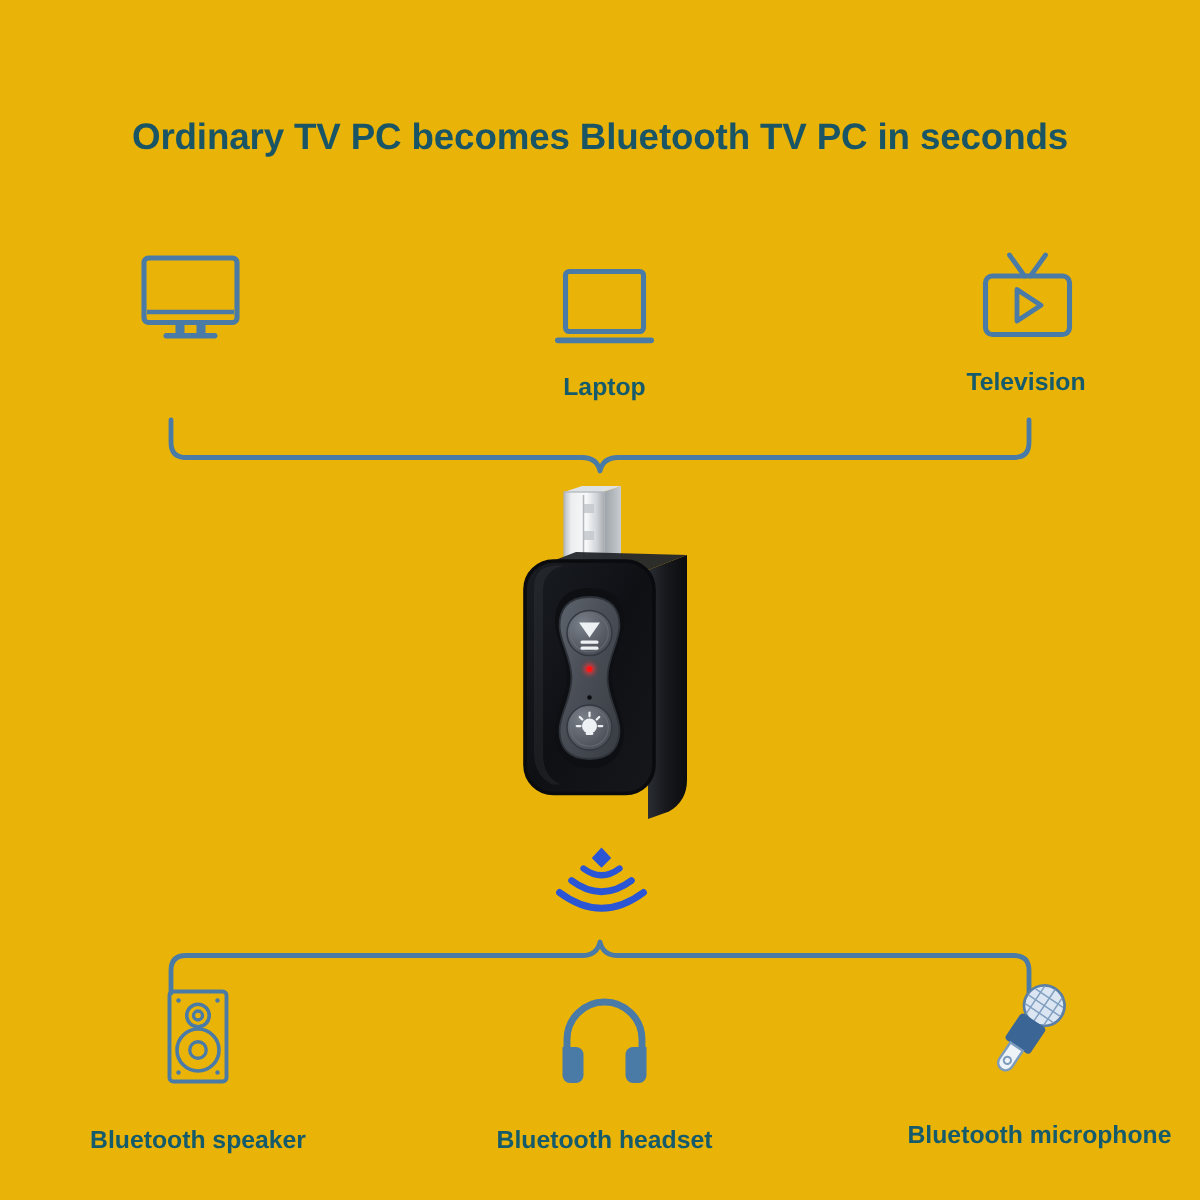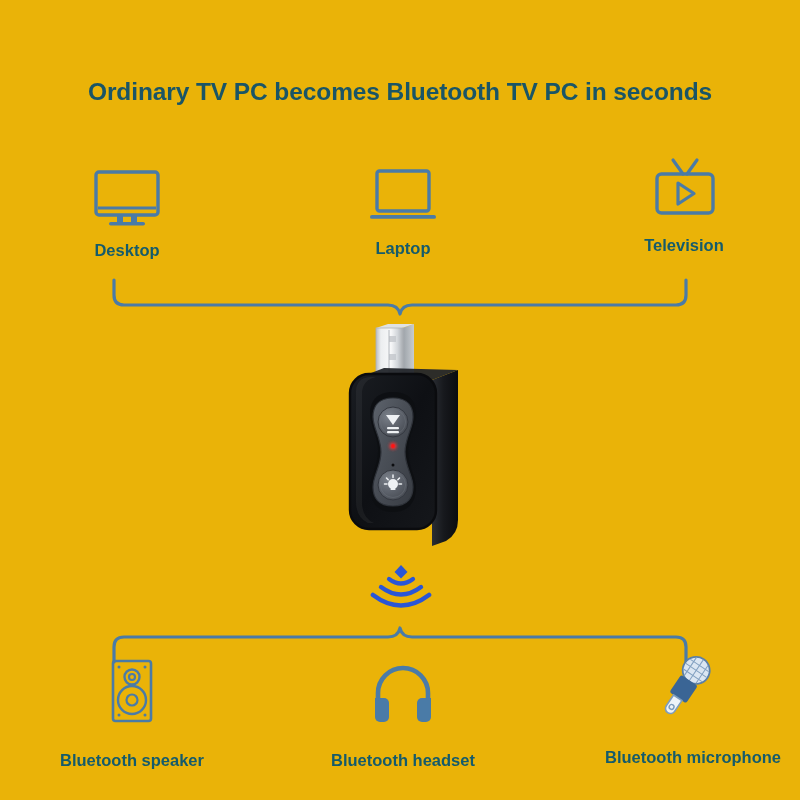--- a/index.html
+++ b/index.html
@@ -92,34 +92,33 @@
   <div class="node" style="left:57px; top:160px; width:140px;">
     <div class="icon-wrap">
       <svg width="70" height="66" viewBox="0 0 70 66">
         <rect x="4" y="6" width="62" height="43" rx="3" ry="3" fill="none" stroke="#4a7ba7" stroke-width="3.4"></rect>
         <line x1="6" y1="42" x2="64" y2="42" stroke="#4a7ba7" stroke-width="3"></line>
         <rect x="25" y="49" width="6" height="8" fill="#4a7ba7"></rect>
         <rect x="39" y="49" width="6" height="8" fill="#4a7ba7"></rect>
         <rect x="17" y="56" width="36" height="3.6" rx="1.8" fill="#4a7ba7"></rect>
       </svg>
     </div>
-    <div class="label">Desktop</div>
-  </div>
-
-  <div class="node" style="left:333px; top:158px; width:140px;">
+  </div>
+
+  <div class="node" style="left:333px; top:168px; width:140px;">
     <div class="icon-wrap">
       <svg width="80" height="66" viewBox="0 0 80 66">
         <rect x="14" y="7" width="52" height="40" rx="2.5" ry="2.5" fill="none" stroke="#4a7ba7" stroke-width="3.4"></rect>
         <rect x="7" y="51" width="66" height="3.8" rx="1.9" fill="#4a7ba7"></rect>
       </svg>
     </div>
     <div class="label">Laptop</div>
   </div>
 
-  <div class="node" style="left:614px; top:155px; width:140px;">
+  <div class="node" style="left:614px; top:165px; width:140px;">
     <div class="icon-wrap">
       <svg width="78" height="72" viewBox="0 0 78 72">
         <line x1="28" y1="5" x2="38" y2="19" stroke="#4a7ba7" stroke-width="3.2" stroke-linecap="round"></line>
         <line x1="52" y1="5" x2="42" y2="19" stroke="#4a7ba7" stroke-width="3.2" stroke-linecap="round"></line>
         <rect x="12" y="19" width="56" height="39" rx="4.5" ry="4.5" fill="none" stroke="#4a7ba7" stroke-width="3.4"></rect>
         <path d="M33 28 L49 38.5 L33 49 Z" fill="none" stroke="#4a7ba7" stroke-width="3.2" stroke-linejoin="round"></path>
       </svg>
     </div>
     <div class="label">Television</div>
   </div>

